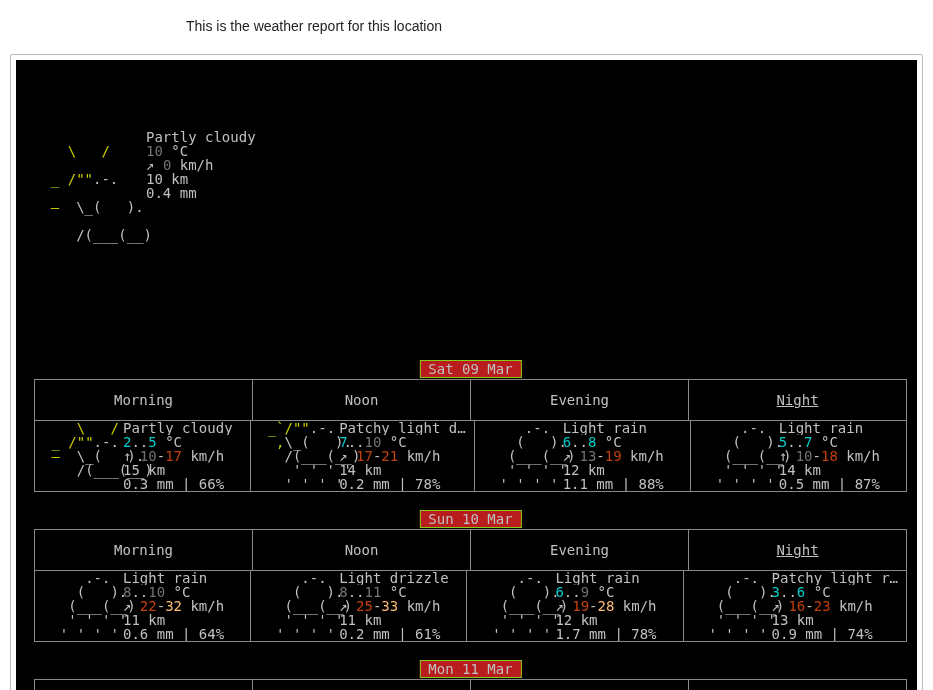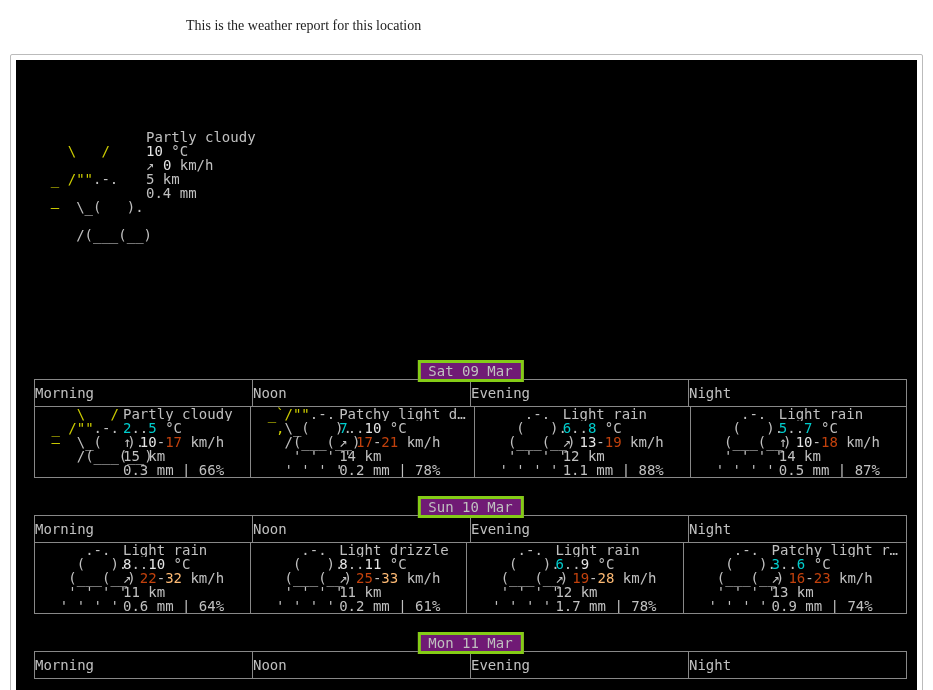--- a/index.html
+++ b/index.html
@@ -1,40 +1,40 @@
 <!DOCTYPE html>
 <html><head>
 <meta charset="utf-8">
 <style>
   html,body{margin:0;padding:0;background:#fff;font-family:monospace;font-size:14px;}
   .page{width:933px;}
-  .caption{padding:18px 0 20px 186px;color:#222;font-family:Liberation Serif, serif;}
+  .caption{padding:18px 0 20px 186px;color:#222;font-family:Liberation Sans, sans-serif;}
   .panel{border:1px solid #bbb;border-radius:2px;background:#fff;margin:0 10px 20px 10px;padding:5px;}
   .term{background:#000;color:#c0c0c0;padding:14px 10px 14px 18px;line-height:1.0em;white-space:pre;}
   .hdr{padding:0 0 12px 0;}
   .current{display:flex;margin-bottom:20px;}
   .icon{width:112px;}
   .iconrow{height:14px;}
   .info{display:flex;flex-direction:column;}
   .infoline{height:14px;}
   .day{margin-bottom:18px;}
   .daytitle{position:relative;height:10px;}
-  .daytitle-box{position:absolute;left:50%;transform:translateX(-50%);border:3px solid #84cc16;background:#701a75;padding:1px 8px;text-align:center;}
+  .daytitle-box{position:absolute;left:50%;transform:translateX(-50%);border:1px solid #84cc16;background:#b91c1c;padding:1px 8px;text-align:center;}
   .row{display:flex;border:1px solid #888;margin-top:-1px;}
   .cell{flex:1;border-right:1px solid #888;padding:0 8px;}
   .cell:last-child{border-right:none;}
   .heads{display:flex;border-left:1px solid #888;border-right:1px solid #888;margin-top:9px;}
-  .heads .hcell{flex:1;text-align:left;border-top:1px solid #888;border-bottom:1px solid #888;border-right:1px solid #888;padding:6px 0;}
-  .heads .hcell:last-child{border-right:none;}
+  .heads .hcell{flex:1;text-align:center;border-top:1px solid #888;border-bottom:1px solid #888;border-right:1px solid #888;padding:13px 0;}
+  .heads .hcell:last-child{border-right:none;text-decoration:underline;}
   .forecast{display:flex;}
   .ficon{width:80px;height:70px;}
   .finfo{flex:1;display:flex;flex-direction:column;overflow:hidden;}
   .fline{height:14px;white-space:nowrap;overflow:hidden;text-overflow:clip;}
   .c-yel{color:#cdcd00;}
-  .c-grn{color:#e5e5e5;text-align:center;}
+  .c-grn{color:#737373;text-align:center;}
   .c-orn{color:#c2410c;}
   .c-red{color:#fdba74;}
   .c-cyn{color:#00cdcd;}
 </style>
 </head>
 <body>
 
 <div class="page">
   <div class="caption">This is the weather report for this location</div>
 
@@ -47,21 +47,21 @@
 <div class="iconrow"><span class="c-yel">    \   /    </span></div>
 <div class="iconrow">  <span class="c-yel">_ /""</span>.-.     </div>
 <div class="iconrow">  <span class="c-yel">— </span> \_(   ).  </div>
 <div class="iconrow">     /(___(__)</div>
 <div class="iconrow">              </div>
         </div>
         <div class="info">
           <div class="infoline">Partly cloudy</div>
           <div class="infoline"><span class="c-grn">10</span> <span>°C</span></div>
           <div class="infoline"><span>↗</span> <span class="c-grn">0</span> <span>km/h</span></div>
-          <div class="infoline">5 km</div>
+          <div class="infoline">10 km</div>
           <div class="infoline">0.4 mm</div>
         </div>
       </div>
 
       <div id="days"><div class="day"><div class="daytitle"><div class="daytitle-box">Sat 09 Mar</div></div><div class="heads"><div class="hcell">Morning</div><div class="hcell">Noon</div><div class="hcell">Evening</div><div class="hcell">Night</div></div><div class="row"><div class="cell"><div class="forecast"><div class="ficon"><div class="iconrow"> <span class="c-yel">   \   /</span></div><div class="iconrow"> <span class="c-yel">_ /""</span>.-.</div><div class="iconrow"> <span class="c-yel">— </span> \_(   ).</div><div class="iconrow">    /(___(__)</div><div class="iconrow"> </div></div><div class="finfo"><div class="fline">Partly cloudy</div><div class="fline"><span class="c-cyn">2</span>..<span class="c-cyn">5</span> °C</div><div class="fline">↑ <span class="c-grn">10</span>-<span class="c-orn">17</span> km/h</div><div class="fline">15 km</div><div class="fline">0.3 mm | 66%</div></div></div></div><div class="cell"><div class="forecast"><div class="ficon"><div class="iconrow"> <span class="c-yel">_`/""</span>.-.</div><div class="iconrow">  <span class="c-yel">,</span>\_(   ).</div><div class="iconrow">   /(___(__)</div><div class="iconrow">    ' ' ' '</div><div class="iconrow">   ' ' ' '</div></div><div class="finfo"><div class="fline">Patchy light d…</div><div class="fline"><span class="c-cyn">7</span>..<span class="c-grn">10</span> °C</div><div class="fline">↗ <span class="c-orn">17</span>-<span class="c-orn">21</span> km/h</div><div class="fline">14 km</div><div class="fline">0.2 mm | 78%</div></div></div></div><div class="cell"><div class="forecast"><div class="ficon"><div class="iconrow">     .-.</div><div class="iconrow">    (   ).</div><div class="iconrow">   (___(__)</div><div class="iconrow">   ' ' ' '</div><div class="iconrow">  ' ' ' '</div></div><div class="finfo"><div class="fline">Light rain</div><div class="fline"><span class="c-cyn">6</span>..<span class="c-cyn">8</span> °C</div><div class="fline">↗ <span class="c-grn">13</span>-<span class="c-orn">19</span> km/h</div><div class="fline">12 km</div><div class="fline">1.1 mm | 88%</div></div></div></div><div class="cell"><div class="forecast"><div class="ficon"><div class="iconrow">     .-.</div><div class="iconrow">    (   ).</div><div class="iconrow">   (___(__)</div><div class="iconrow">   ' ' ' '</div><div class="iconrow">  ' ' ' '</div></div><div class="finfo"><div class="fline">Light rain</div><div class="fline"><span class="c-cyn">5</span>..<span class="c-cyn">7</span> °C</div><div class="fline">↑ <span class="c-grn">10</span>-<span class="c-orn">18</span> km/h</div><div class="fline">14 km</div><div class="fline">0.5 mm | 87%</div></div></div></div></div></div><div class="day"><div class="daytitle"><div class="daytitle-box">Sun 10 Mar</div></div><div class="heads"><div class="hcell">Morning</div><div class="hcell">Noon</div><div class="hcell">Evening</div><div class="hcell">Night</div></div><div class="row"><div class="cell"><div class="forecast"><div class="ficon"><div class="iconrow">     .-.</div><div class="iconrow">    (   ).</div><div class="iconrow">   (___(__)</div><div class="iconrow">   ' ' ' '</div><div class="iconrow">  ' ' ' '</div></div><div class="finfo"><div class="fline">Light rain</div><div class="fline"><span class="c-grn">8</span>..<span class="c-grn">10</span> °C</div><div class="fline">↗ <span class="c-orn">22</span>-<span class="c-red">32</span> km/h</div><div class="fline">11 km</div><div class="fline">0.6 mm | 64%</div></div></div></div><div class="cell"><div class="forecast"><div class="ficon"><div class="iconrow">     .-.</div><div class="iconrow">    (   ).</div><div class="iconrow">   (___(__)</div><div class="iconrow">   ' ' ' '</div><div class="iconrow">  ' ' ' '</div></div><div class="finfo"><div class="fline">Light drizzle</div><div class="fline"><span class="c-grn">8</span>..<span class="c-grn">11</span> °C</div><div class="fline">↗ <span class="c-orn">25</span>-<span class="c-red">33</span> km/h</div><div class="fline">11 km</div><div class="fline">0.2 mm | 61%</div></div></div></div><div class="cell"><div class="forecast"><div class="ficon"><div class="iconrow">     .-.</div><div class="iconrow">    (   ).</div><div class="iconrow">   (___(__)</div><div class="iconrow">   ' ' ' '</div><div class="iconrow">  ' ' ' '</div></div><div class="finfo"><div class="fline">Light rain</div><div class="fline"><span class="c-cyn">6</span>..<span class="c-grn">9</span> °C</div><div class="fline">↗ <span class="c-orn">19</span>-<span class="c-red">28</span> km/h</div><div class="fline">12 km</div><div class="fline">1.7 mm | 78%</div></div></div></div><div class="cell"><div class="forecast"><div class="ficon"><div class="iconrow">     .-.</div><div class="iconrow">    (   ).</div><div class="iconrow">   (___(__)</div><div class="iconrow">   ' ' ' '</div><div class="iconrow">  ' ' ' '</div></div><div class="finfo"><div class="fline">Patchy light r…</div><div class="fline"><span class="c-cyn">3</span>..<span class="c-cyn">6</span> °C</div><div class="fline">↗ <span class="c-orn">16</span>-<span class="c-orn">23</span> km/h</div><div class="fline">13 km</div><div class="fline">0.9 mm | 74%</div></div></div></div></div></div><div class="day"><div class="daytitle"><div class="daytitle-box">Mon 11 Mar</div></div><div class="heads"><div class="hcell">Morning</div><div class="hcell">Noon</div><div class="hcell">Evening</div><div class="hcell">Night</div></div></div></div>
     </div>
   </div>
 
 </div>
 

